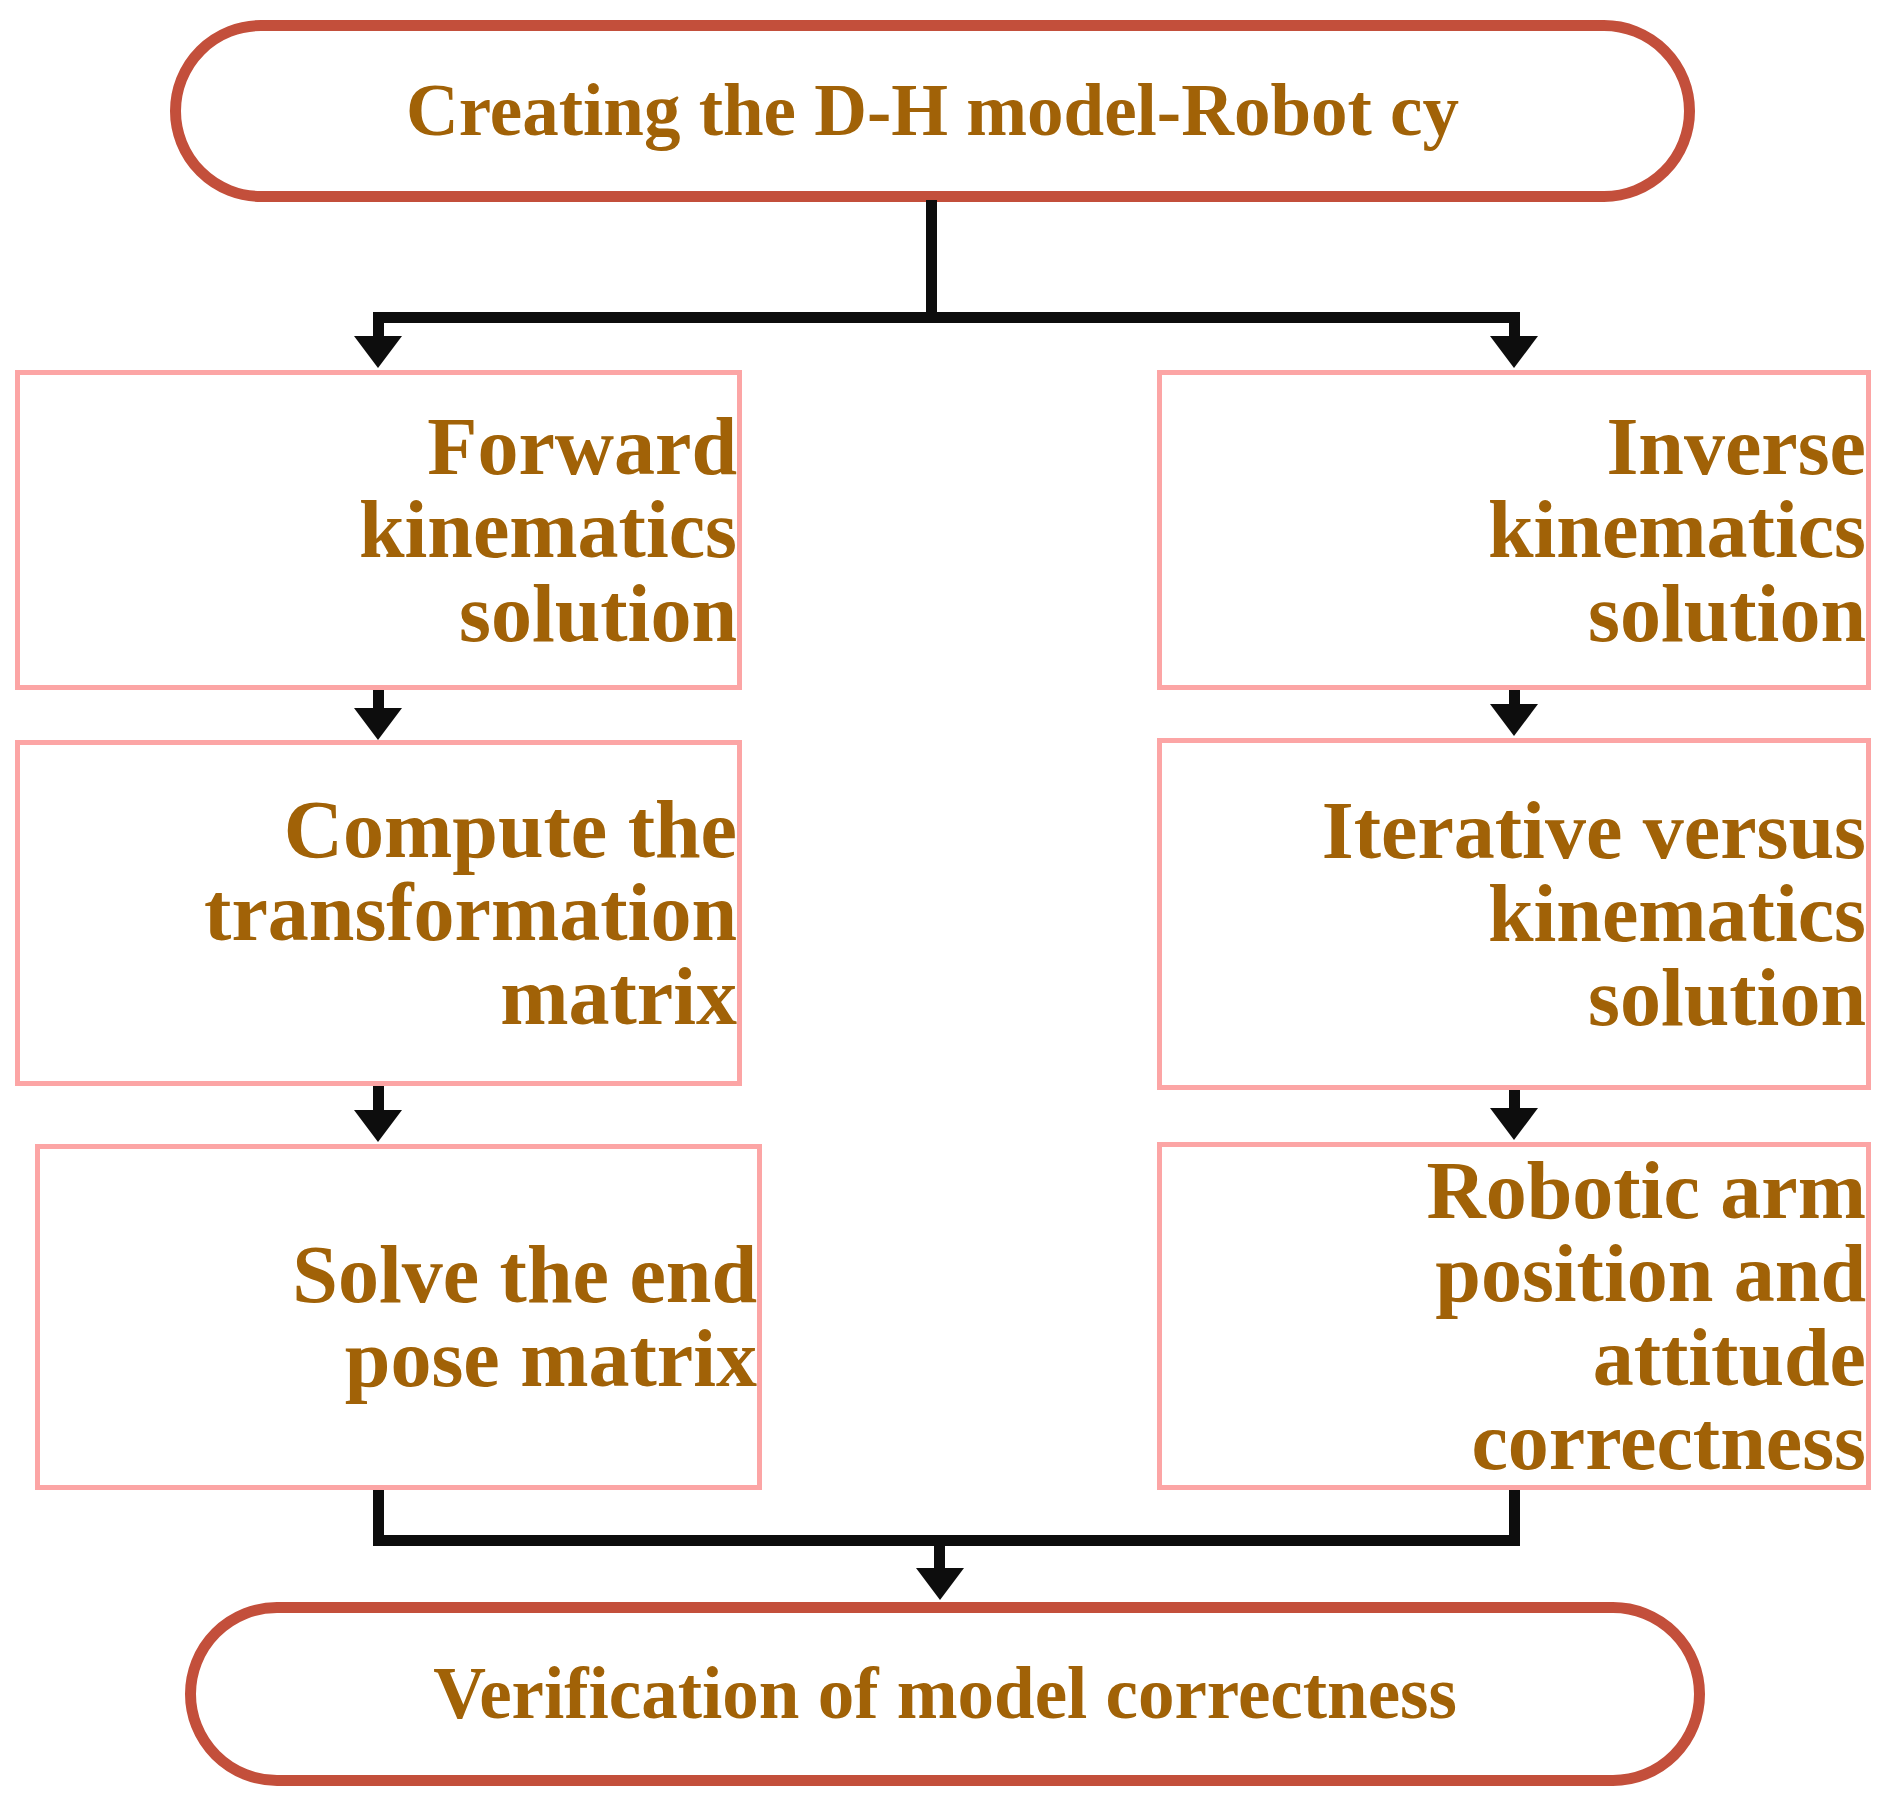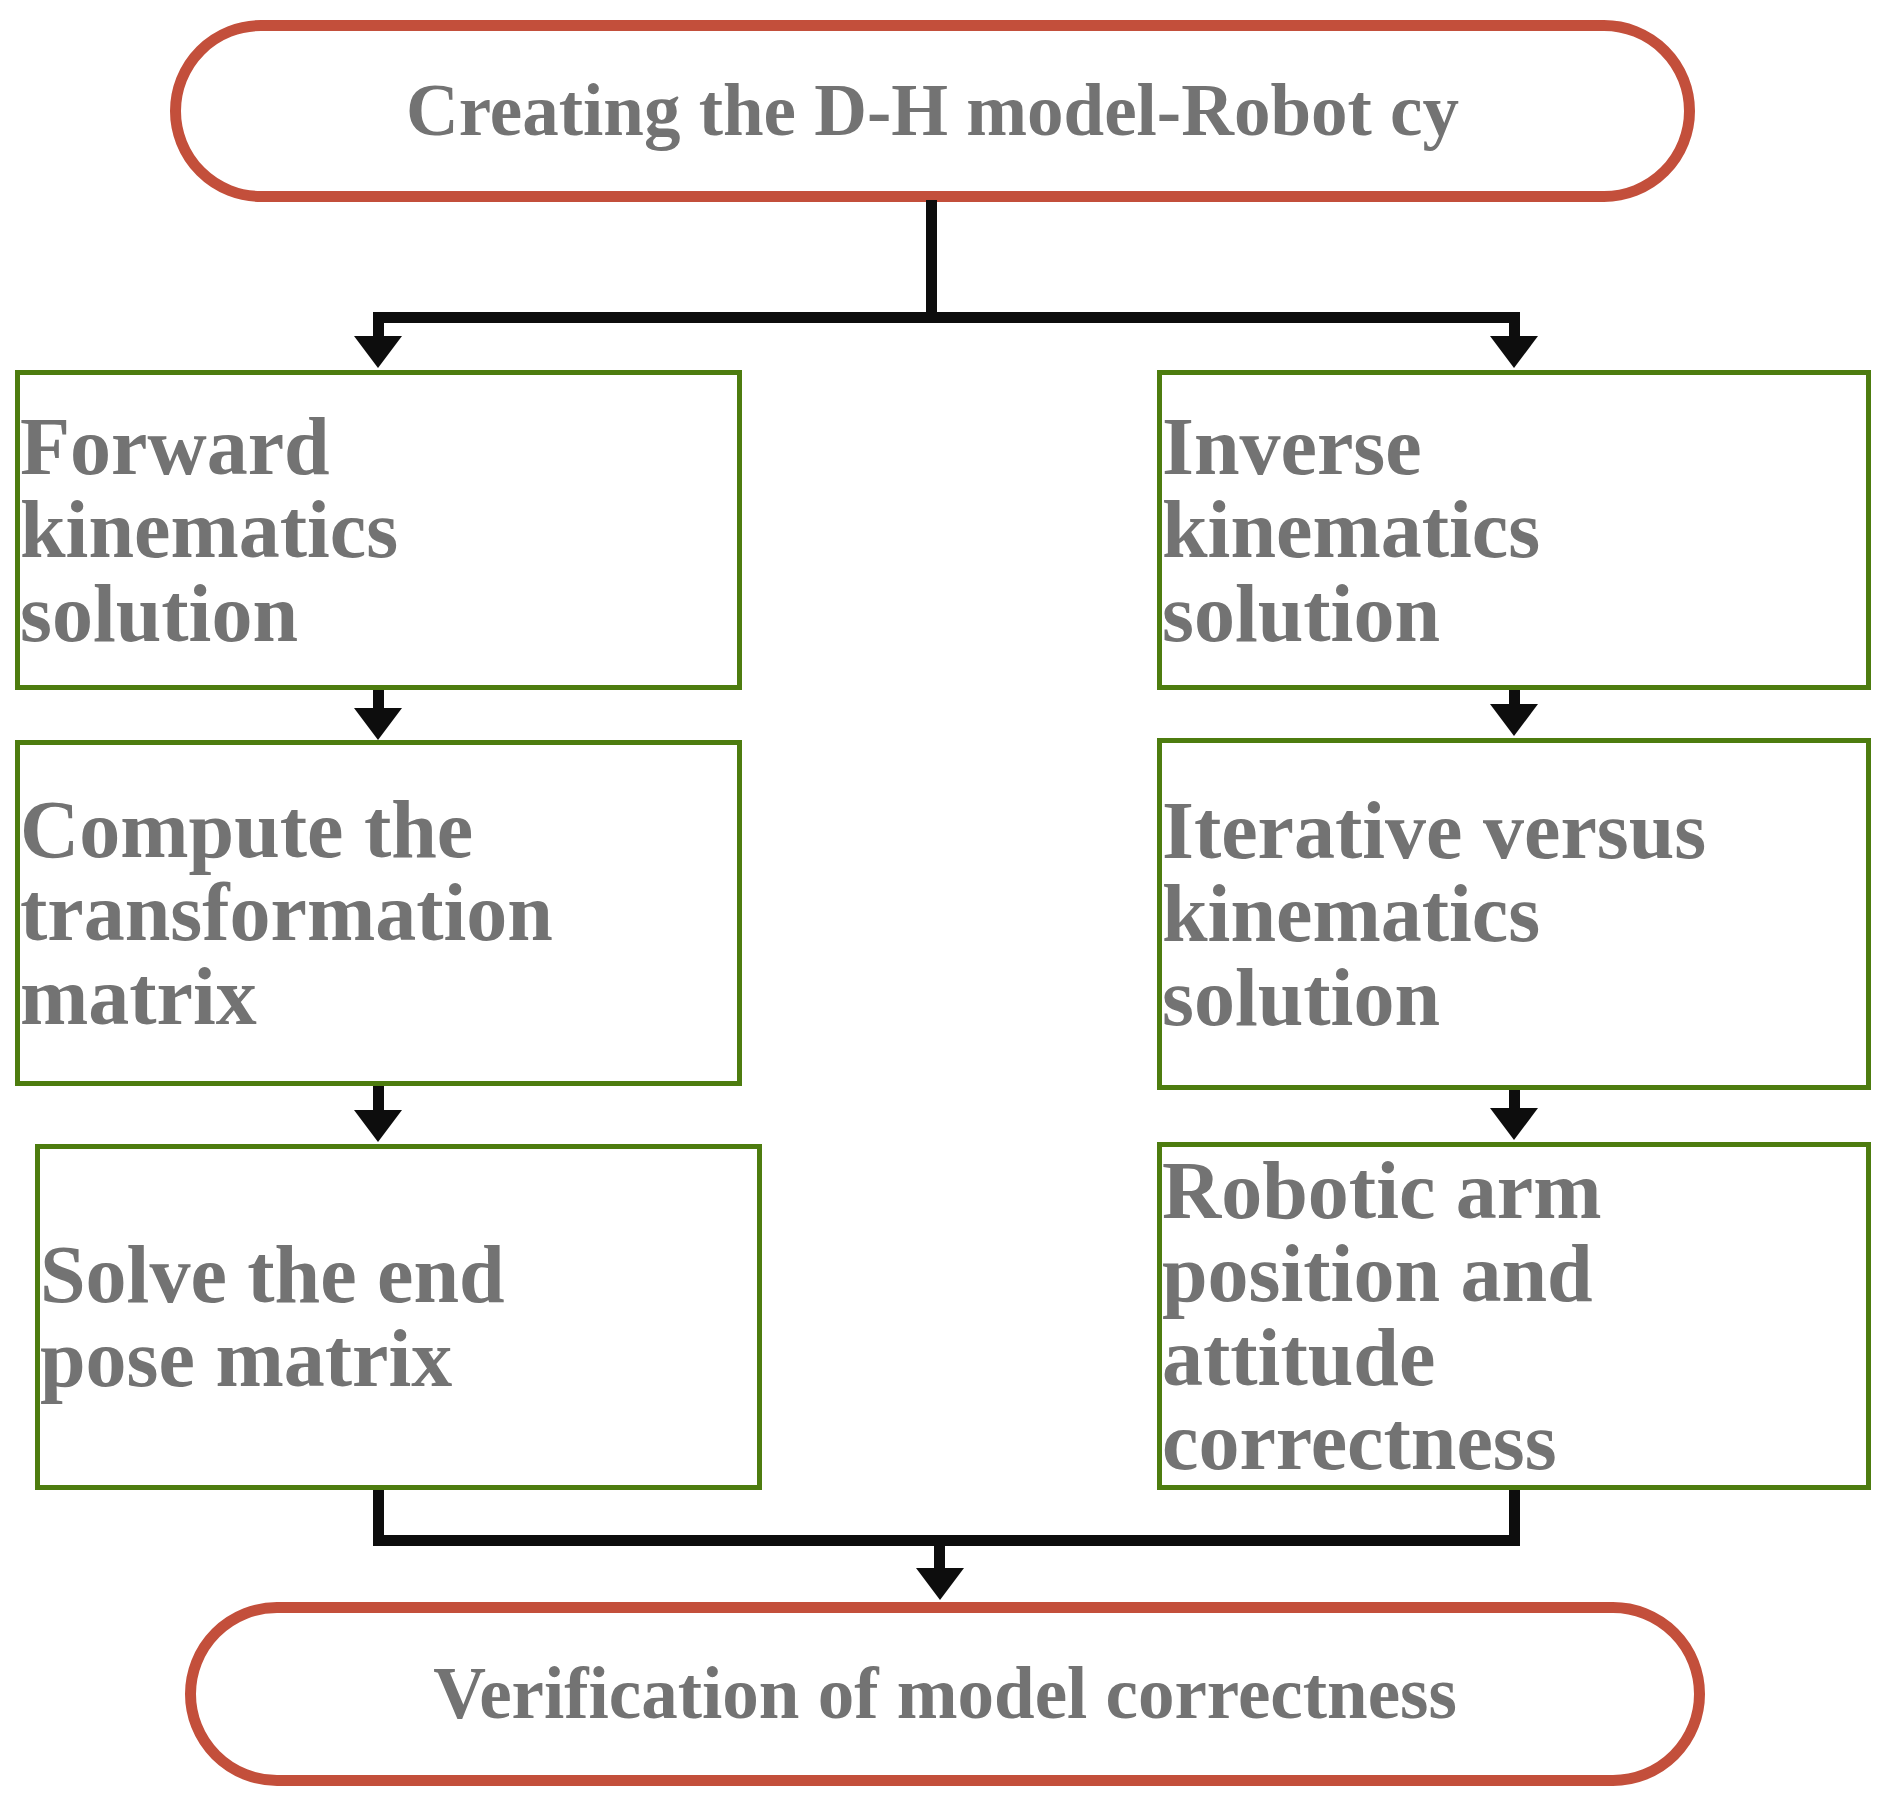--- a/index.html
+++ b/index.html
@@ -6,43 +6,43 @@
     margin: 0;
     padding: 0;
     background: #ffffff;
   }
   .canvas {
     position: relative;
     width: 1888px;
     height: 1813px;
     background: #ffffff;
     font-family: "Liberation Serif", "DejaVu Serif", serif;
-    color: #737373;
+    color: #a16207;
     overflow: hidden;
   }
   .stadium {
     position: absolute;
     border: 11px solid #c34f3b;
     border-radius: 95px;
     background: #ffffff;
     display: flex;
     align-items: center;
     justify-content: center;
     font-weight: bold;
     font-size: 73px;
     white-space: nowrap;
     text-align: center;
   }
   .gbox {
     position: absolute;
-    border: 5px solid #4d7c0f;
+    border: 5px solid #fca5a5;
     background: #ffffff;
     display: flex;
     flex-direction: column;
-    align-items: flex-start;
+    align-items: flex-end;
     justify-content: center;
     text-align: center;
     font-weight: bold;
     font-size: 82px;
     line-height: 1.02;
   }
   .gbox .tline {
     white-space: nowrap;
   }
   .vline, .hline {

